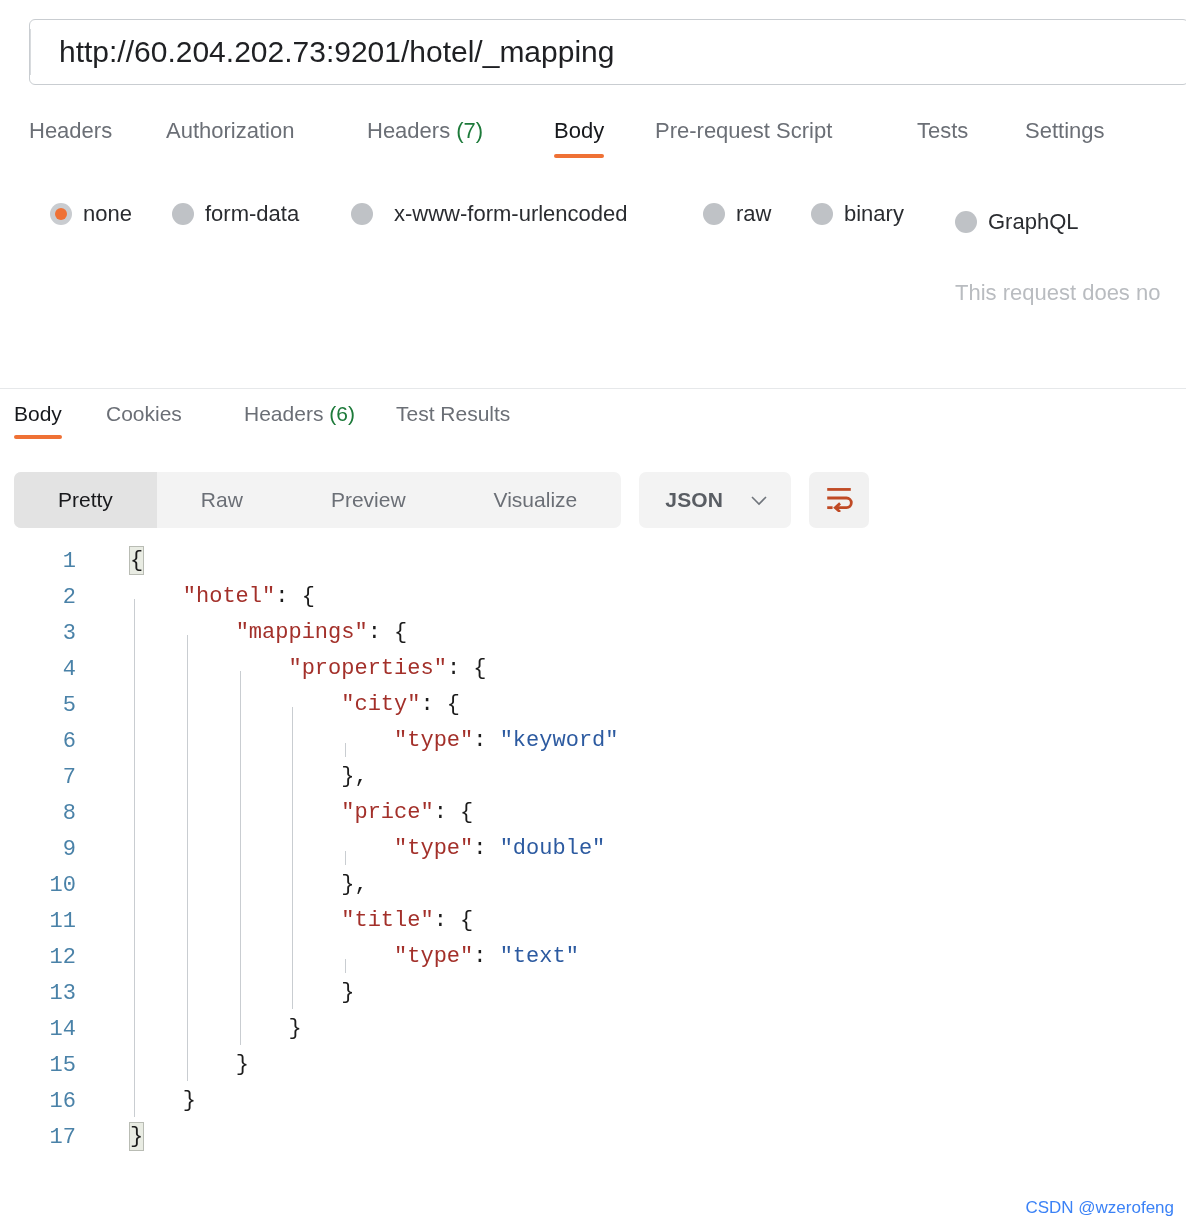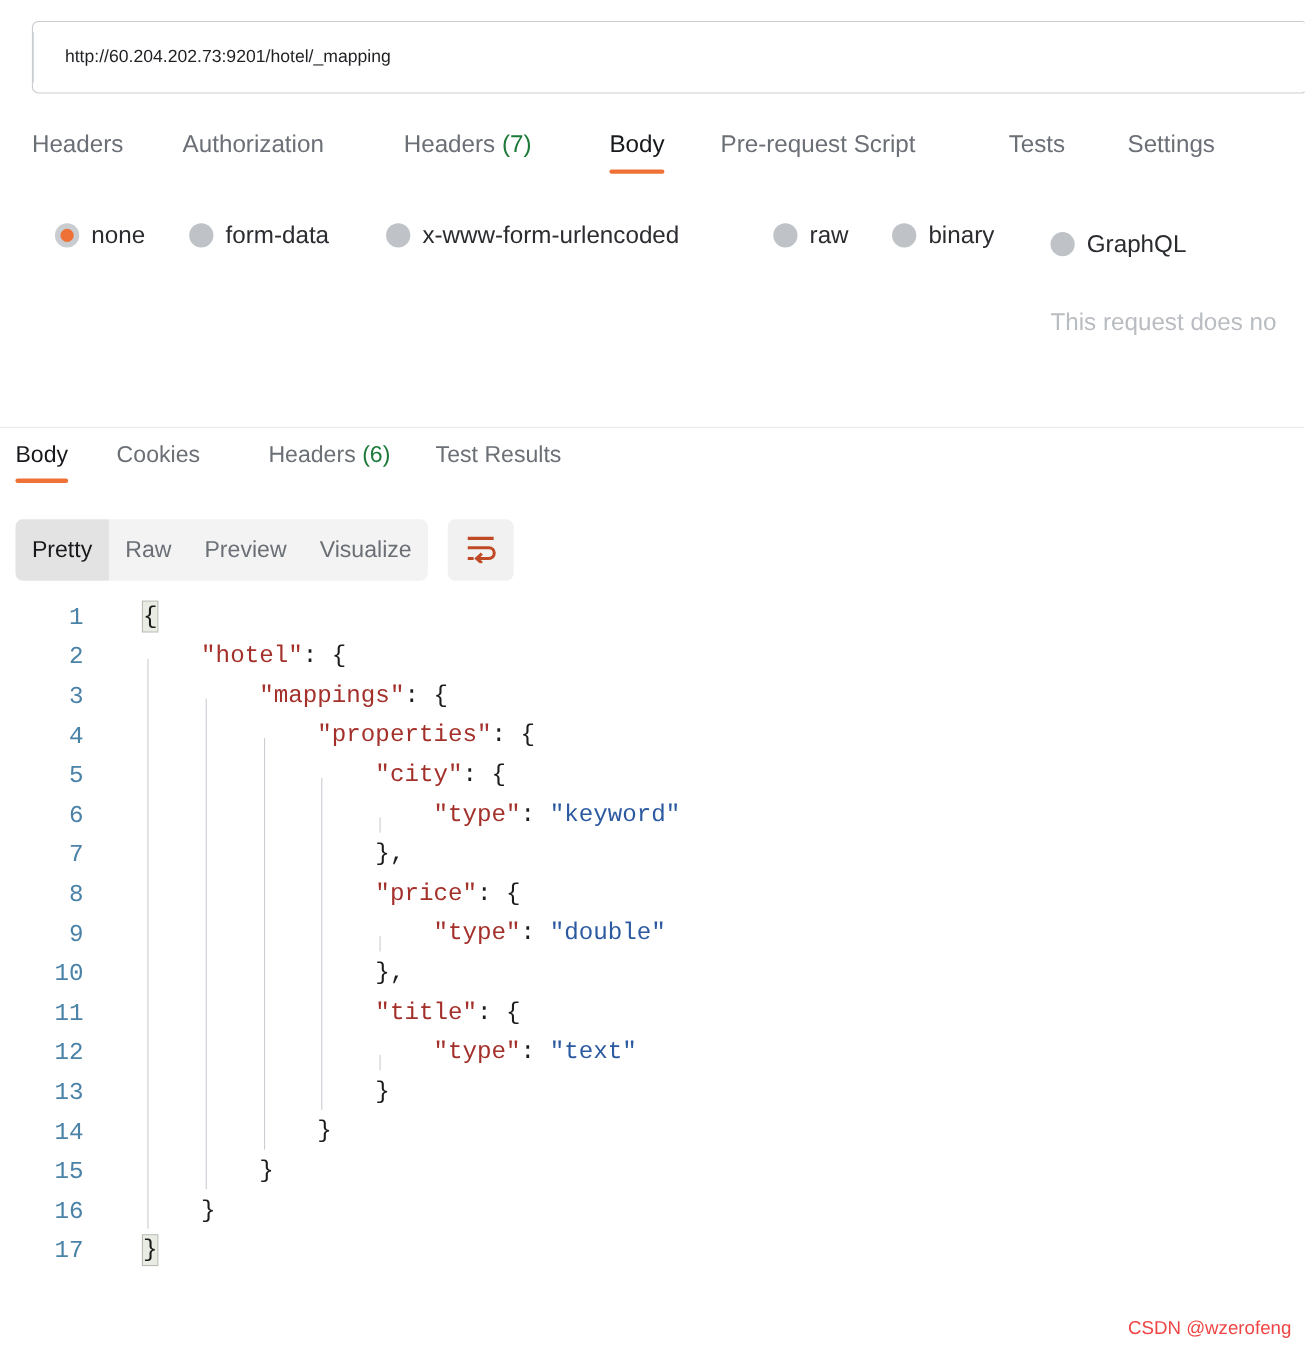--- a/index.html
+++ b/index.html
@@ -40,21 +40,21 @@
     right: 35px; top: 50%;
     transform: translateY(-50%);
     width: 20px; height: 20px;
   }
   .method-sep {
     width: 1px; height: 46px;
     background: #d8dbde;
   }
   .url-text {
     margin-left: 28px;
-    font-size: 16px;
+    font-size: 30px;
     color: #1f2023;
     font-family: "Liberation Sans", sans-serif;
     white-space: nowrap;
   }
 
   
   .req-tabs {
     position: absolute;
     left: 0; top: 118px;
     width: 1186px; height: 52px;
@@ -173,21 +173,21 @@
     background: #f3f3f3;
     border-radius: 7px;
     display: flex;
     align-items: stretch;
     overflow: hidden;
   }
   .seg-item {
     display: flex;
     align-items: center;
     justify-content: flex-end;
-    padding: 0 15px;
+    padding: 0 44px;
     font-size: 21px;
     color: #6b6f76;
     cursor: pointer;
     white-space: nowrap;
   }
   .seg-item.active {
     background: #e3e3e3;
     color: #18191c;
   }
   .fmt-select {
@@ -270,21 +270,21 @@
     position: absolute;
     width: 1px;
     background: #c9cdd1;
   }
 
   
   .watermark {
     position: absolute;
     right: 12px; bottom: 10px;
     font-size: 17px;
-    color: #ef4444;
+    color: #3b82f6;
     font-family: "Liberation Sans", sans-serif;
   }
 </style>
 </head>
 <body>
 
 <div class="url-bar">
   <div class="method-sep"></div>
   <div class="url-text">http://60.204.202.73:9201/hotel/_mapping</div>
 </div>
@@ -301,21 +301,21 @@
 
 <div class="body-types">
     <div class="radio-item" style="position: absolute; left: 50px;">
       <span class="radio-dot selected"></span>
       <span class="radio-label">none</span>
     </div>
     <div class="radio-item" style="position: absolute; left: 172px;">
       <span class="radio-dot"></span>
       <span class="radio-label">form-data</span>
     </div>
-    <div class="radio-item" style="position: absolute; left: 351px;">
+    <div class="radio-item" style="position: absolute; left: 351px; gap: 10px;">
       <span class="radio-dot"></span>
       <span class="radio-label">x-www-form-urlencoded</span>
     </div>
     <div class="radio-item" style="position: absolute; left: 703px;">
       <span class="radio-dot"></span>
       <span class="radio-label">raw</span>
     </div>
     <div class="radio-item" style="position: absolute; left: 811px;">
       <span class="radio-dot"></span>
       <span class="radio-label">binary</span>
@@ -345,20 +345,28 @@
       <div class="seg-item">
         <span>Raw</span>
       </div>
       <div class="seg-item">
         <span>Preview</span>
       </div>
       <div class="seg-item">
         <span>Visualize</span>
       </div>
     </div>
+  <div class="fmt-select">
+    <span class="fmt-label">JSON</span>
+    <span class="fmt-chevron">
+      <svg viewBox="0 0 20 20" width="20" height="20">
+          <path d="M3 7 L10 14 L17 7" fill="none" stroke="#70757c" stroke-width="1.6"></path>
+        </svg>
+    </span>
+  </div>
   <div class="wrap-btn">
     <span>
       <svg viewBox="0 0 28 26" width="30" height="28">
         <path d="M3 5 H25" stroke="#c04a25" stroke-width="2.6" fill="none" stroke-linecap="butt"></path>
         <path d="M3 13 H21 a4.5 4.5 0 0 1 0 9 H11" stroke="#c04a25" stroke-width="2.6" fill="none" stroke-linecap="butt"></path>
         <path d="M15 18 L10.5 22 L15 26" stroke="#c04a25" stroke-width="2.6" fill="none" stroke-linecap="butt" stroke-linejoin="miter"></path>
         <path d="M3 22 H8" stroke="#c04a25" stroke-width="2.6" fill="none"></path>
       </svg>
     </span>
   </div>

